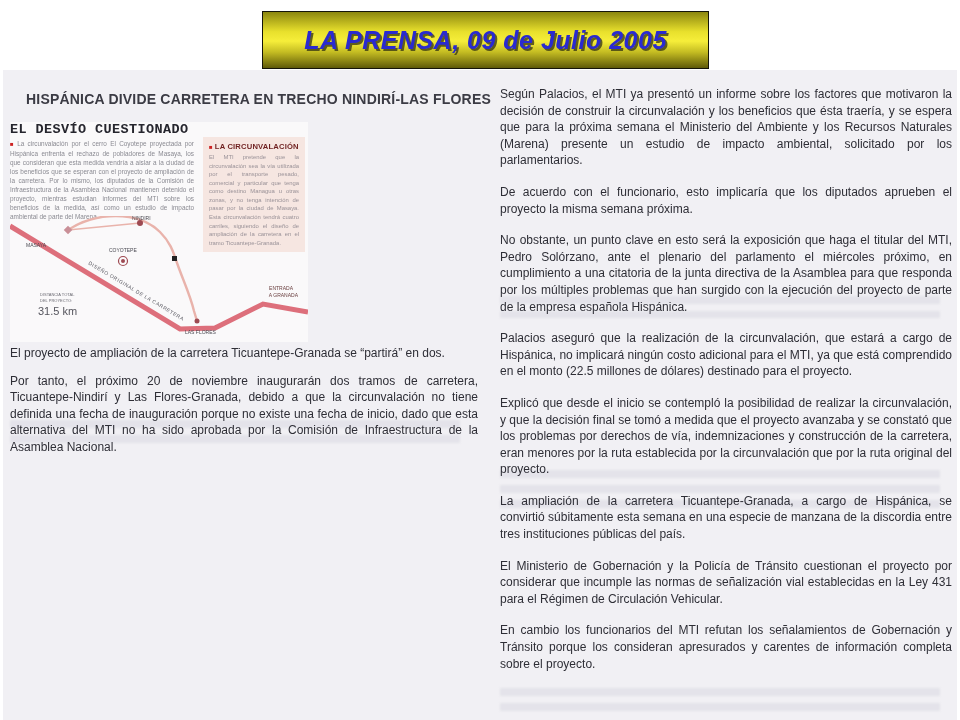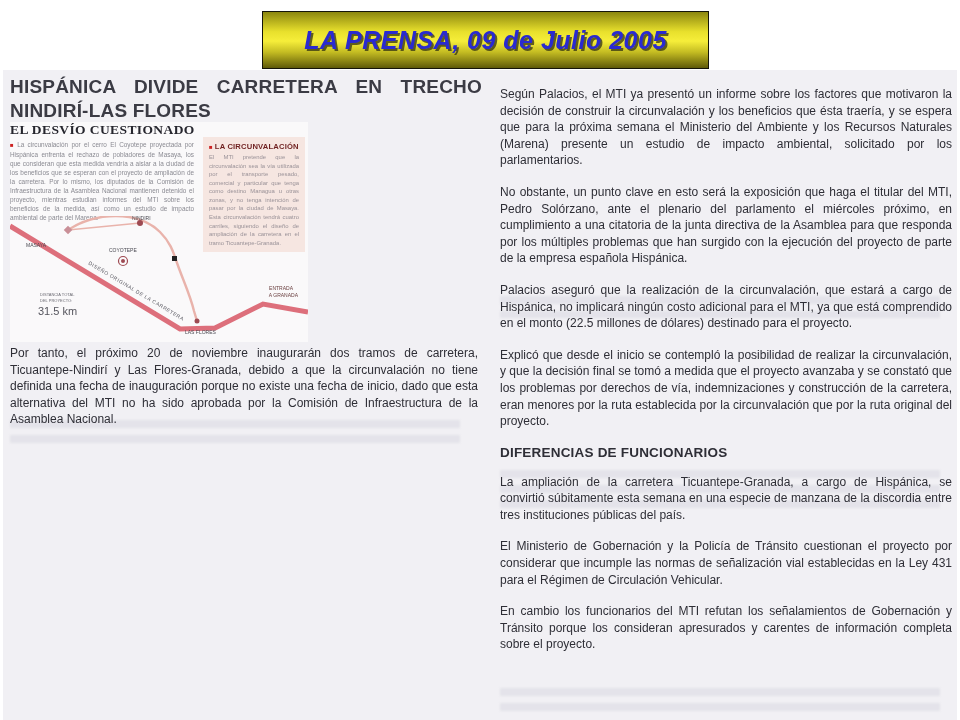--- a/index.html
+++ b/index.html
@@ -10,27 +10,27 @@
   
   .banner{position:absolute;left:262px;top:11px;width:447px;height:58px;
           border:1px solid #15150a;background:linear-gradient(135deg,#c9c42e,#6b660c);
           box-sizing:border-box;z-index:5;}
   .banner-inner{width:100%;height:100%;display:flex;align-items:center;justify-content:center;
           background:linear-gradient(180deg,#8c870f 0%,#e8e02c 35%,#f6ee3a 52%,#c3bb22 72%,#5f5a08 100%);}
   .banner-title{font-size:25px;font-weight:bold;font-style:italic;color:#2a2ad0;
           text-shadow:2px 2px 0 rgba(50,50,20,.75);letter-spacing:.5px;}
 
   
-  .headline{position:absolute;left:10px;top:75px;width:472px;margin:0;
-          font-size:19px;line-height:1.25;font-weight:bold;color:#3b3b44;
+  .headline{position:absolute;left:10px;top:75px;width:472px;margin:16px;
+          font-size:14px;line-height:1.25;font-weight:bold;color:#3b3b44;
           text-align:justify;letter-spacing:.2px;z-index:2;}
 
   
   .info{position:absolute;left:10px;top:122px;width:298px;height:220px;background:#faf9fa;z-index:2;}
-  .info-title{margin:0 0 2px;font-family:Liberation Serif, serif;font-weight:bold;
+  .info-title{margin:0 0 2px;font-family:Liberation Mono, monospace;font-weight:bold;
           font-size:13.5px;color:#26262e;letter-spacing:.4px;}
   .info-body{width:184px;font-size:6.4px;line-height:1.42;color:#8a8a92;text-align:justify;margin:0;}
   .bullet{color:#c22;font-size:6px;margin-right:2px;}
   .circ-box{position:absolute;right:3px;top:15px;width:102px;background:#f6e6e1;
           padding:5px 6px;box-sizing:border-box;}
   .circ-title{margin:0 0 2px;font-size:7.6px;font-weight:bold;color:#6e1f1f;letter-spacing:.2px;}
   .circ-body{margin:0;font-size:5.9px;line-height:1.45;color:#9a9298;text-align:justify;}
   .map{position:absolute;left:0;top:94px;}
 
   
@@ -101,31 +101,32 @@
       <text x="283" y="74" font-size="5" fill="#6b4040" text-anchor="end">ENTRADA</text>
       <text x="288" y="81" font-size="5" fill="#6b4040" text-anchor="end">A GRANADA</text>
       <text font-size="5" fill="#5a5a62" letter-spacing="0.6" transform="translate(78,48) rotate(31)">DISEÑO ORIGINAL DE LA CARRETERA</text>
       <text x="30" y="80" font-size="4" fill="#6a6a72">DISTANCIA TOTAL</text>
       <text x="30" y="85.5" font-size="4" fill="#6a6a72">DEL PROYECTO:</text>
       <text x="28" y="99" font-size="11" fill="#55555d">31.5 km</text>
     </svg>
   </div>
 
   <div class="col-left">
+      <p class="para">El proyecto de ampliación de la carretera Ticuantepe-Granada se “partirá” en dos.</p>
       <p class="para">Por tanto, el próximo 20 de noviembre inaugurarán dos tramos de carretera, Ticuantepe-Nindirí y Las Flores-Granada, debido a que la circunvalación no tiene definida una fecha de inauguración porque no existe una fecha de inicio, dado que esta alternativa del MTI no ha sido aprobada por la Comisión de Infraestructura de la Asamblea Nacional.</p>
     </div>
 
   <div class="col-right">
     <div>
         <p class="para">Según Palacios, el MTI ya presentó un informe sobre los factores que motivaron la decisión de construir la circunvalación y los beneficios que ésta traería, y se espera que para la próxima semana el Ministerio del Ambiente y los Recursos Naturales (Marena) presente un estudio de impacto ambiental, solicitado por los parlamentarios.</p>
+        <p class="para">De acuerdo con el funcionario, esto implicaría que los diputados aprueben el proyecto la misma semana próxima.</p>
         <p class="para">No obstante, un punto clave en esto será la exposición que haga el titular del MTI, Pedro Solórzano, ante el plenario del parlamento el miércoles próximo, en cumplimiento a una citatoria de la junta directiva de la Asamblea para que responda por los múltiples problemas que han surgido con la ejecución del proyecto de parte de la empresa española Hispánica.</p>
         <p class="para">Palacios aseguró que la realización de la circunvalación, que estará a cargo de Hispánica, no implicará ningún costo adicional para el MTI, ya que está comprendido en el monto (22.5 millones de dólares) destinado para el proyecto.</p>
         <p class="para">Explicó que desde el inicio se contempló la posibilidad de realizar la circunvalación, y que la decisión final se tomó a medida que el proyecto avanzaba y se constató que los problemas por derechos de vía, indemnizaciones y construcción de la carretera, eran menores por la ruta establecida por la circunvalación que por la ruta original del proyecto.</p>
       </div>
-    <h2 class="subhead">DIFERENCIAS DE FUNCIONARIOS</h2>
     <div>
         <p class="para">La ampliación de la carretera Ticuantepe-Granada, a cargo de Hispánica, se convirtió súbitamente esta semana en una especie de manzana de la discordia entre tres instituciones públicas del país.</p>
         <p class="para">El Ministerio de Gobernación y la Policía de Tránsito cuestionan el proyecto por considerar que incumple las normas de señalización vial establecidas en la Ley 431 para el Régimen de Circulación Vehicular.</p>
         <p class="para">En cambio los funcionarios del MTI refutan los señalamientos de Gobernación y Tránsito porque los consideran apresurados y carentes de información completa sobre el proyecto.</p>
       </div>
   </div>
 
 </div>
 
 </body></html>

